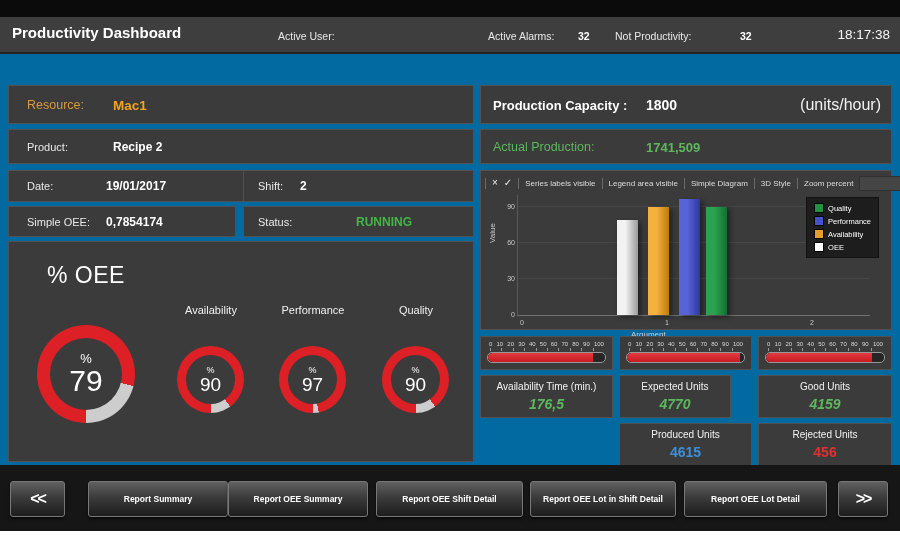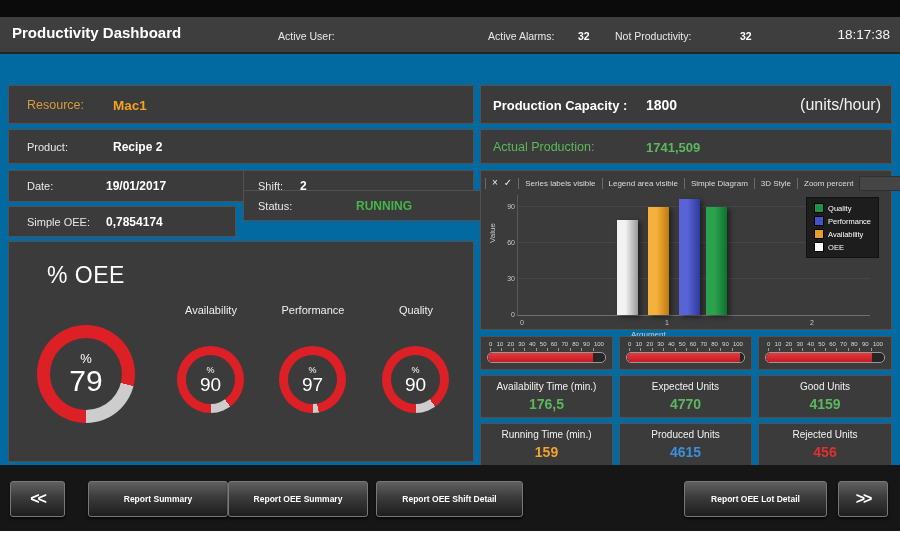--- a/index.html
+++ b/index.html
@@ -63,21 +63,21 @@
 
   .lin-gauge{padding-top:4px;}
   .lin-scale{display:flex;justify-content:space-between;padding:0 8px;font-size:6px;color:#d8d8d8;}
   .lin-ticks{height:3px;margin:1px 9px 1px 9px;
     background:repeating-linear-gradient(90deg,#9a9a9a 0 1px,transparent 1px 11.4px);}
   .lin-track{height:9px;margin:0 6px;border:1px solid #989898;border-radius:5px;background:#262626;overflow:hidden;}
   .lin-fill{height:100%;background:linear-gradient(180deg,#e23b40,#c81a22);border-radius:5px 0 0 5px;}
 
   .stat-lbl{position:absolute;top:5px;left:0;width:100%;text-align:center;font-size:10px;color:#f2f2f2;}
   .stat-val{position:absolute;top:20px;left:0;width:100%;text-align:center;font-size:14px;font-weight:700;}
-  .c-green{color:#5cb85c;} .c-orange{color:#f0a330;} .c-blue{color:#3d8fd9;} .c-red{color:#e03131;}
+  .c-green{color:#5cb85c;font-style:italic;} .c-orange{color:#f0a330;} .c-blue{color:#3d8fd9;} .c-red{color:#e03131;}
 
   .footer{left:0;top:465px;width:900px;height:66px;background:#161616;}
   .fbtn{position:absolute;top:481px;height:36px;border:1px solid #787878;border-radius:3px;box-sizing:border-box;
         background:linear-gradient(180deg,#606060 0%,#3b3b3b 45%,#1d1d1d 100%);
         display:flex;align-items:center;justify-content:center;color:#ffffff;
         font-size:8.5px;font-weight:700;box-shadow:0 2px 3px rgba(0,0,0,.6);cursor:pointer;}
   .fbtn.arrow{font-size:16px;letter-spacing:-2px;font-weight:700;}
   .bottom-strip{left:0;top:531px;width:900px;height:19px;background:#ffffff;}
 </style>
 </head>
@@ -109,21 +109,21 @@
     <span class="row-val" style="left:97px">19/01/2017</span>
   </div>
   <div class="panel" style="left:243px;top:170px;width:231px;height:32px">
     <span class="row-lbl" style="left:14px">Shift:</span>
     <span class="row-val" style="left:56px">2</span>
   </div>
   <div class="panel" style="left:8px;top:206px;width:228px;height:31px">
     <span class="row-lbl" style="left:18px">Simple OEE:</span>
     <span class="row-val" style="left:97px">0,7854174</span>
   </div>
-  <div class="panel" style="left:243px;top:190px;width:275px;height:31px">
+  <div class="panel" style="left:243px;top:206px;width:231px;height:31px">
     <span class="row-lbl" style="left:14px">Status:</span>
     <span class="row-val green" style="left:112px">RUNNING</span>
   </div>
 
   <div class="panel" style="left:8px;top:241px;width:466px;height:221px">
     <span class="abs oee-title">% OEE</span>
 
     <span class="abs g-label" style="left:162px">Availability</span>
     <span class="abs g-label" style="left:264px">Performance</span>
     <span class="abs g-label" style="left:367px">Quality</span>
@@ -285,43 +285,40 @@
     <div class="lin-ticks"></div>
     <div class="lin-track">
         <div class="lin-fill" style="width: 90%;"></div>
       </div>
   </div>
 
   <div class="panel" style="left:480px;top:375px;width:133px;height:43px">
     <span class="stat-lbl">Availability Time (min.)</span>
     <span class="stat-val c-green">176,5</span>
   </div>
-  <div class="panel" style="left:619px;top:375px;width:133px;height:43px">
+  <div class="panel" style="left:619px;top:375px;width:112px;height:43px">
     <span class="stat-lbl">Expected Units</span>
     <span class="stat-val c-green">4770</span>
   </div>
   <div class="panel" style="left:758px;top:375px;width:134px;height:43px">
     <span class="stat-lbl">Good Units</span>
     <span class="stat-val c-green">4159</span>
-  </div>
-  <div class="panel" style="left:480px;top:423px;width:133px;height:43px">
-    <span class="stat-lbl">Running Time (min.)</span>
-    <span class="stat-val c-orange">159</span>
   </div>
   <div class="panel" style="left:619px;top:423px;width:133px;height:43px">
     <span class="stat-lbl">Produced Units</span>
     <span class="stat-val c-blue">4615</span>
   </div>
   <div class="panel" style="left:758px;top:423px;width:134px;height:43px">
     <span class="stat-lbl">Rejected Units</span>
     <span class="stat-val c-red">456</span>
   </div>
 
   <div class="abs footer"></div>
   <div class="fbtn arrow" style="left:10px;width:55px">&lt;&lt;</div>
   <div class="fbtn" style="left:88px;width:140px">Report Summary</div>
   <div class="fbtn" style="left:376px;width:147px">Report OEE Shift Detail</div>
   <div class="fbtn" style="left:228px;width:140px">Report OEE Summary</div>
+  <div class="fbtn" style="left:530px;width:146px">Report OEE Lot in Shift Detail</div>
   <div class="fbtn" style="left:684px;width:143px">Report OEE Lot Detail</div>
   <div class="fbtn arrow" style="left:838px;width:50px">&gt;&gt;</div>
 
   <div class="abs bottom-strip"></div>
 </div>
 
 </body></html>

